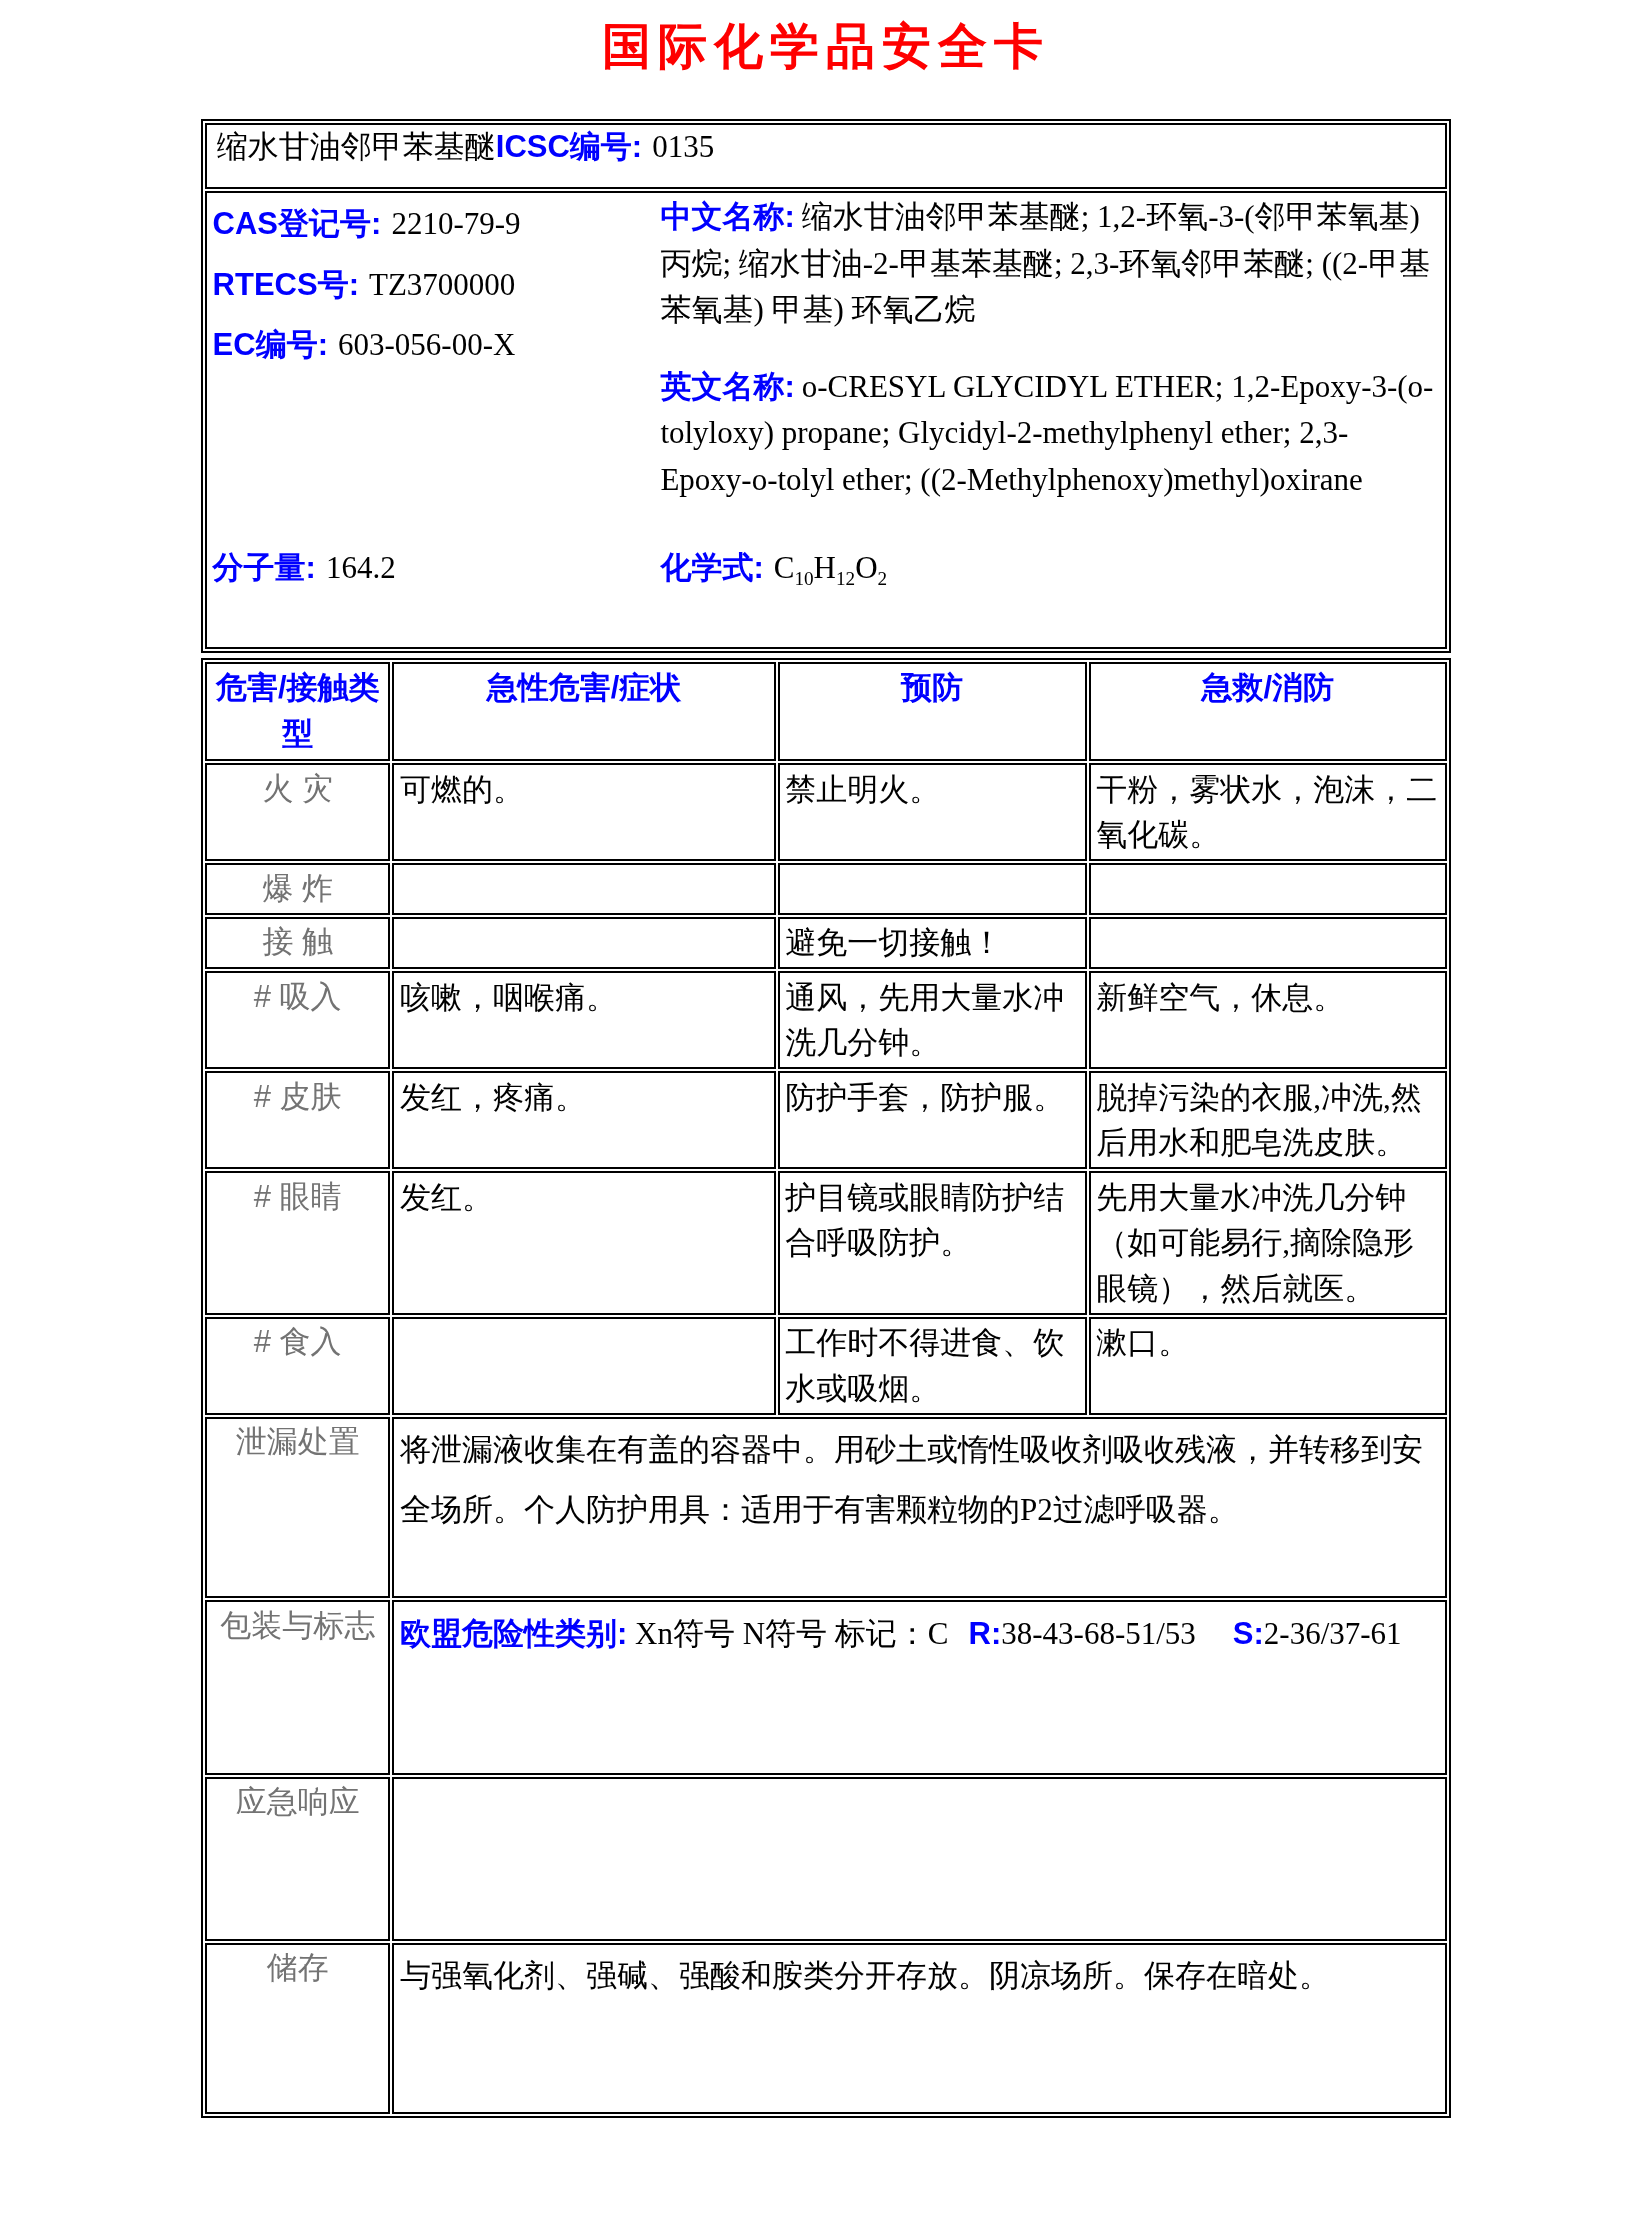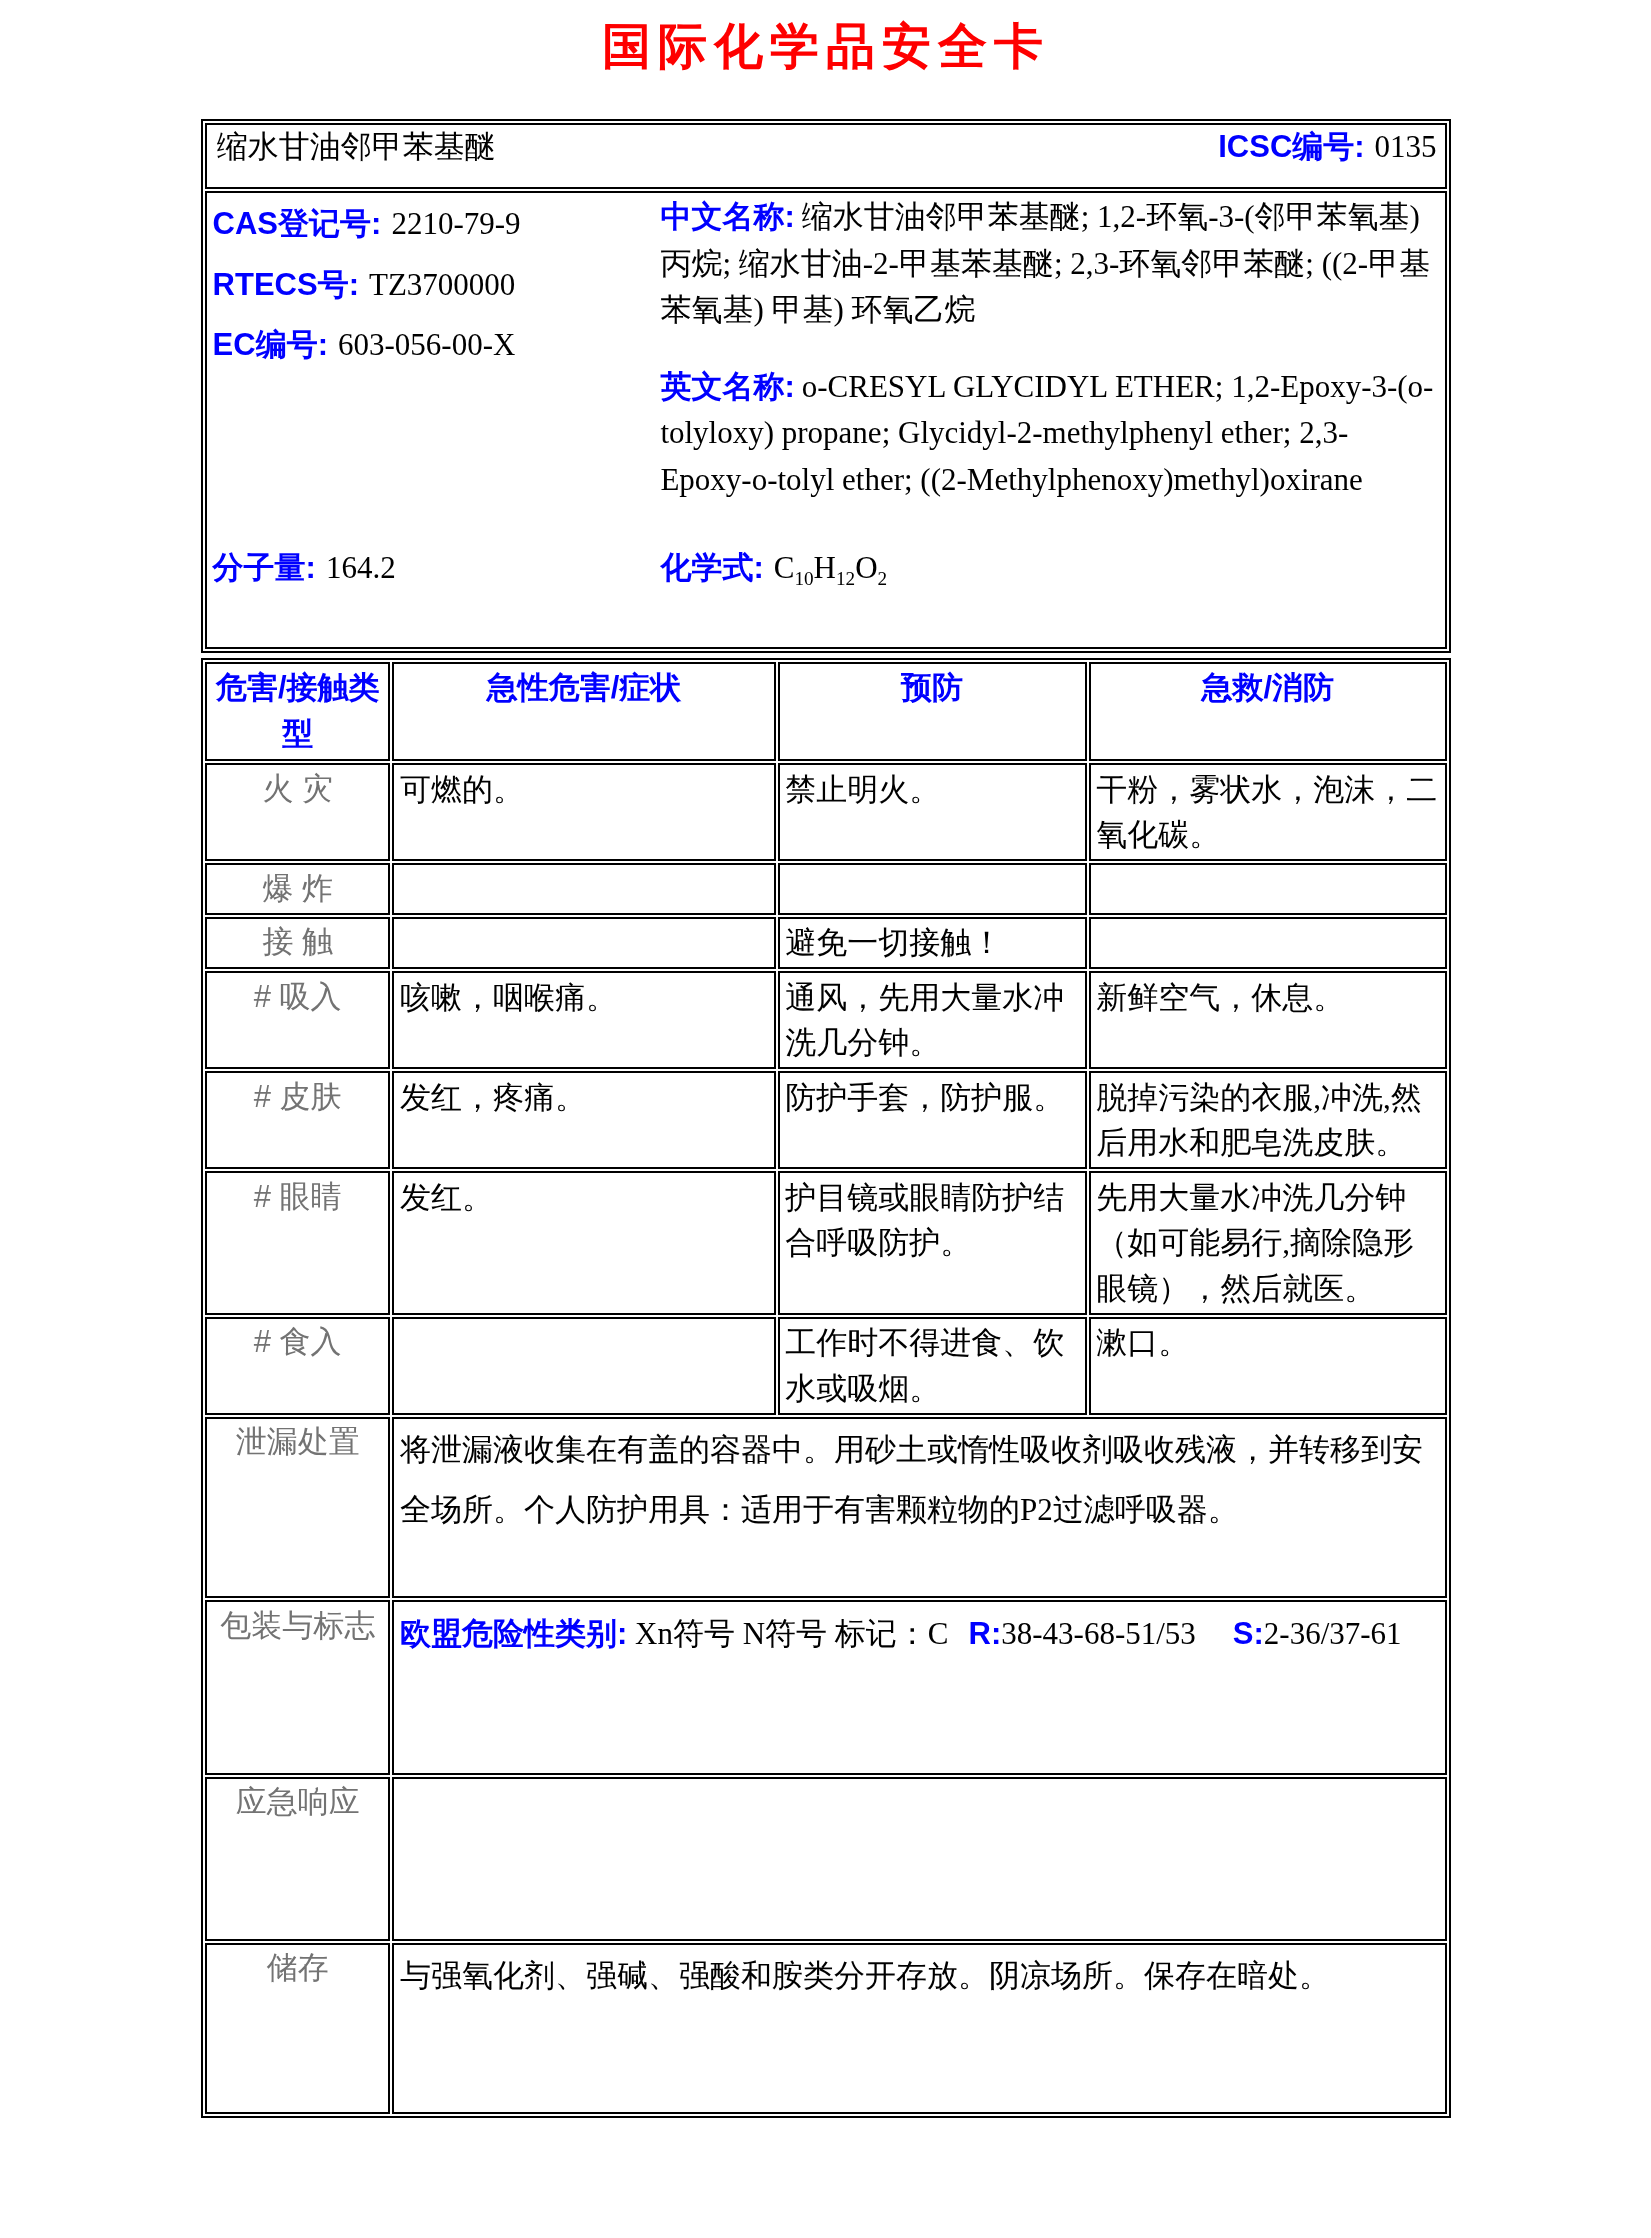--- a/index.html
+++ b/index.html
@@ -46,21 +46,21 @@
   }
   .lbl {
     color: #0000ff;
     font-weight: bold;
     font-family: "Liberation Sans", sans-serif;
   }
   .val { color: #000; }
 
   
   .title-cell { height: 59px; vertical-align: middle; }
-  .title-flex { display: flex; justify-content: space-between; align-items: center; }
+  .title-flex { display: flex; align-items: center; }
   .chem-name { padding-left: 4.2px; }
   .icsc-wrap { padding-right: 2.8px; white-space: nowrap; }
   .icsc-wrap .val { margin-left: 10px; }
 
   .info-cell { height: 451px; padding: 7px 5.6px 5.6px 5.6px; }
   .info-grid { display: flex; }
   .ids-col { width: 36.5%; line-height: 1.95; }
   .ids-col .val { margin-left: 10px; }
   .names-col { width: 63.5%; line-height: 1.5; }
   .names-col p { margin: 0; }

